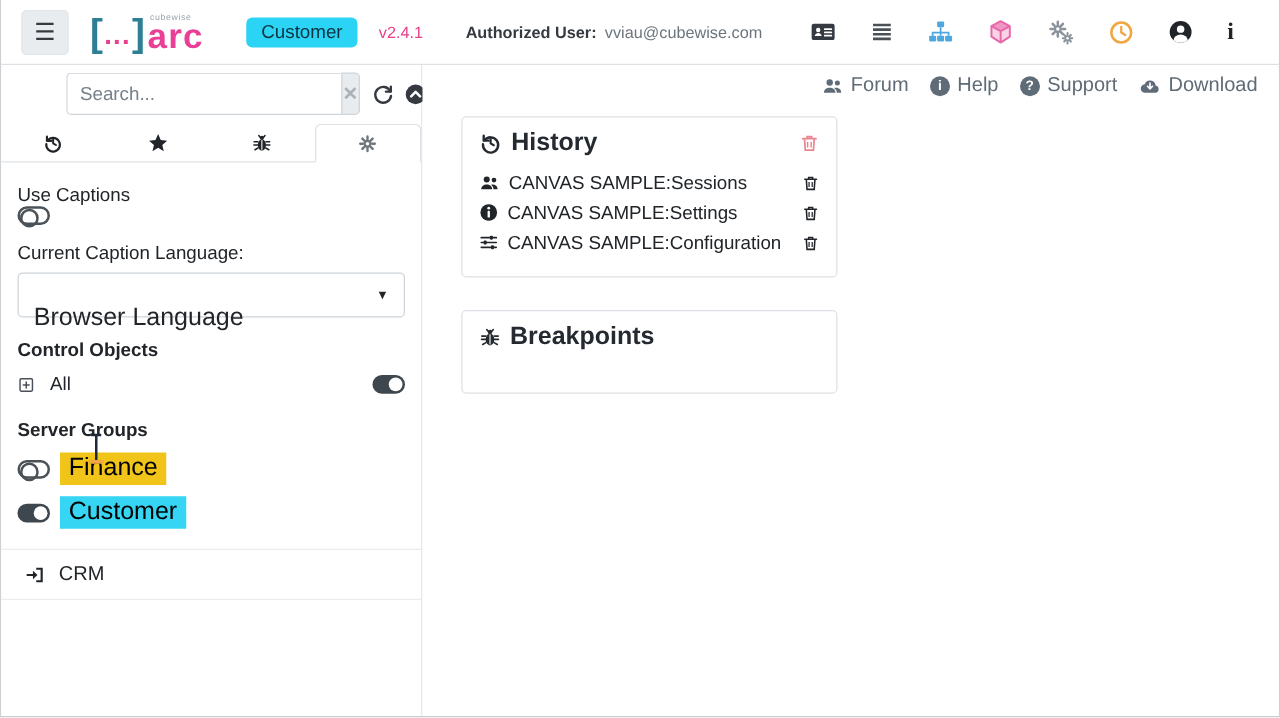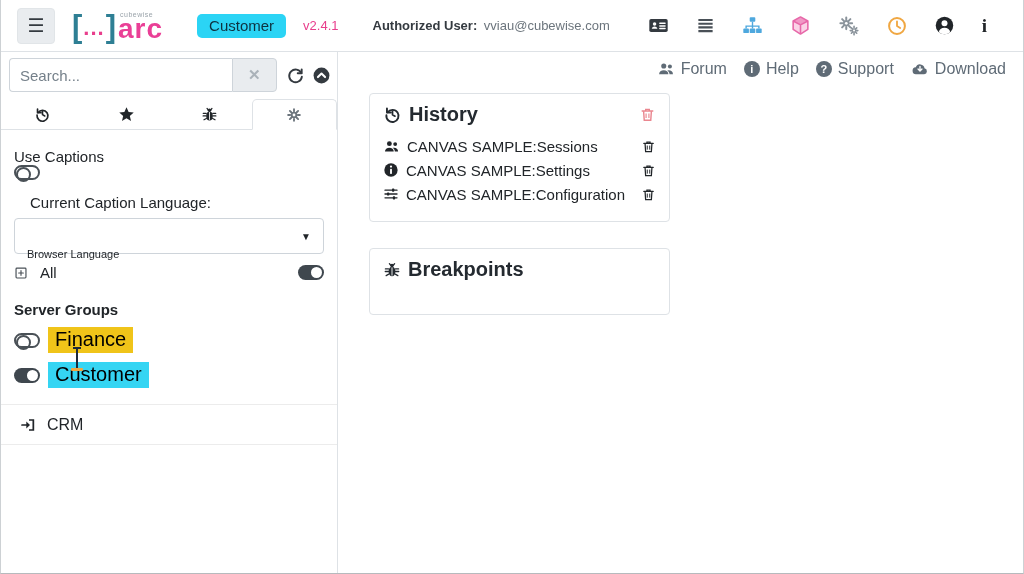--- a/index.html
+++ b/index.html
@@ -38,21 +38,21 @@
   .auth-user { color:#6c757d; margin-left:3px; }
   .topbar-icons { margin-left:auto; display:flex; align-items:center; gap:27px; }
   .topbar-icons .ico { cursor:pointer; }
   .glyph-i { font-family:"Liberation Serif", serif; font-weight:700; font-size:19px; color:#212529; }
 
   
   .sidebar {
     position:absolute; top:52px; left:0; width:337px; bottom:0; background:#fff;
     border-right:1px solid #dee2e6;
   }
-  .search-row { display:flex; align-items:center; padding:6px 6px 0 8px; }
+  .search-row { display:flex; align-items:center; padding:6px 6px 0 8px;margin-left:44px; }
   .search-input {
     width:225px; height:34px; border:1px solid #ced4da; border-right:none; border-radius:4px 0 0 4px;
     padding:0 10px; font-size:15px; color:#495057; outline:none; font-family:inherit;
   }
   .search-input::placeholder { color:#75808a; }
   .search-clear {
     width:46px; height:34px; background:#e9ecef; border:1px solid #ced4da; border-radius:0 4px 4px 0;
     display:flex; align-items:center; justify-content:center; color:#aab2b9; font-size:15px; font-weight:700; cursor:pointer;
   }
   .search-tools { display:flex; align-items:center; gap:7px; margin-left:9px; }
@@ -64,28 +64,28 @@
     border-bottom:1px solid #dee2e6; color:#212529; cursor:pointer;
   }
   .tab.active {
     border:1px solid #dee2e6; border-bottom:1px solid #fff; border-radius:5px 5px 0 0; color:#6c757d;
   }
 
   .panel { padding:0 13px; }
   .row-between { display:flex; align-items:flex-start; justify-content:space-between;flex-direction:column; }
   .lbl { font-size:15px; color:#212529; }
   .lbl-bold { font-size:15px; font-weight:700; color:#212529; }
-  .mt18 { margin-top:18px; } .mt14 { margin-top:14px;margin-left:16px; }
+  .mt18 { margin-top:18px; } .mt14 { margin-top:14px; }
   .mt20 { margin-top:20px; } .mt12 { margin-top:12px; }
 
   .select-box {
     margin-top:7px; height:36px; border:1px solid #ced4da; border-radius:4px; background:#fff;
     display:flex; align-items:center; justify-content:space-between; padding:0 12px; cursor:pointer;
   }
-  .select-value { font-size:11px; color:#212529;margin-top:36px; }
+  .select-value { font-size:20px; color:#212529;margin-top:36px; }
   .select-caret { color:#212529; font-size:10px; }
 
   .toggle { position:relative; display:inline-block; width:26px; height:15px; border-radius:999px; cursor:pointer; flex:none; }
   .toggle.on { background:#3f474e; }
   .toggle.on::after { content:""; position:absolute; right:2px; top:2px; width:11px; height:11px; border-radius:50%; background:#fff; }
   .toggle.off { border:2px solid #4a5157; background:#fff; }
   .toggle.off::after { content:""; position:absolute; left:0; top:0; width:11px; height:11px; border-radius:50%; border:2px solid #4a5157; }
 
   .all-row { display:flex; align-items:center; margin-top:10px; }
   .all-row .lbl { margin-left:12px; }
@@ -375,20 +375,21 @@
         <span class="toggle off"></span>
       </div>
 
       <div class="lbl mt14">Current Caption Language:</div>
 
       <div class="select-box">
         <span class="select-value">Browser Language</span>
         <span class="select-caret">▼</span>
       </div>
 
+      <div class="lbl-bold mt18">Control Objects</div>
 
       <div class="all-row">
         <span class="ico" style="color:#495057">
             <svg width="14" height="14">
               <use href="#s-plus-square"></use>
             </svg>
           </span>
         <span class="lbl">All</span>
         <span style="margin-left:auto" class="toggle on"></span>
       </div>

